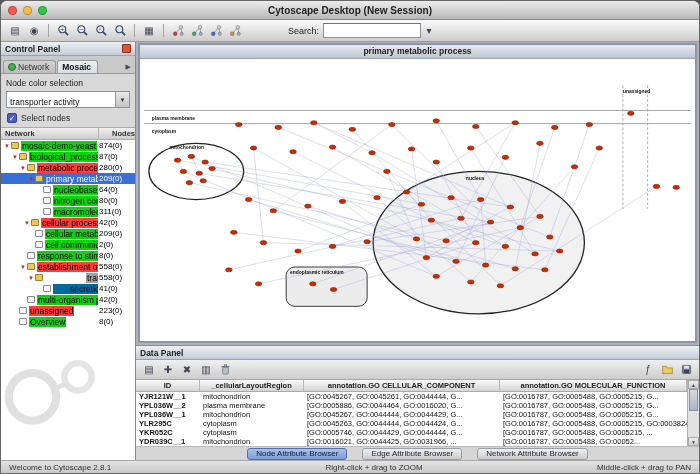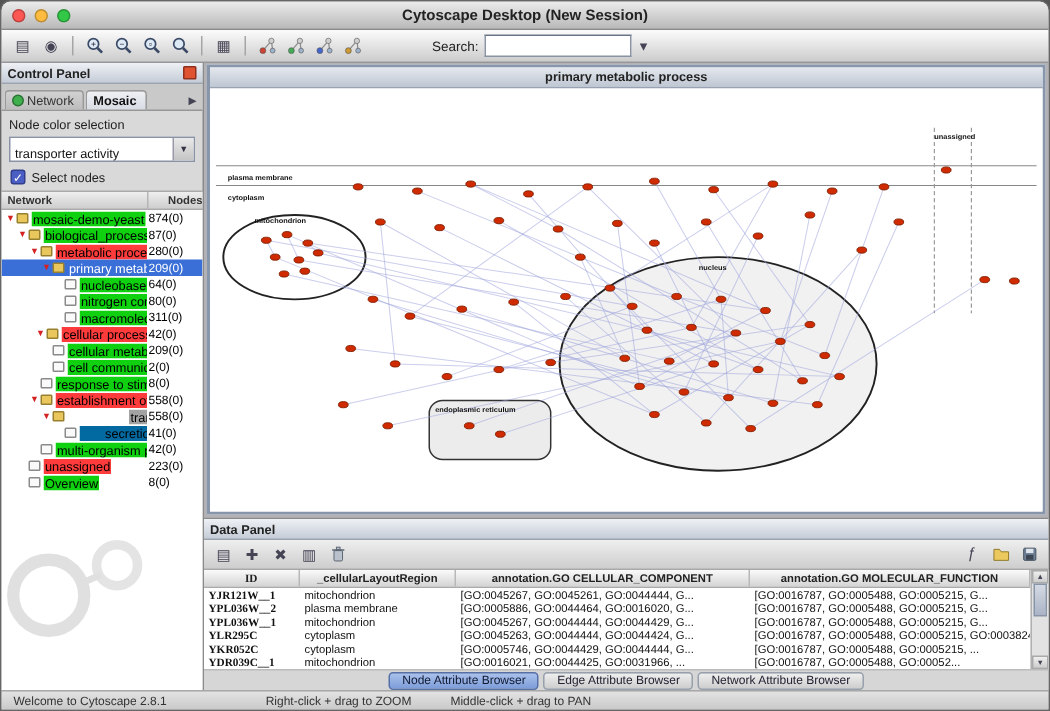--- a/index.html
+++ b/index.html
@@ -65,34 +65,34 @@
   
   .datapanel{flex:none;display:flex;flex-direction:column;background:#d6d6d6;border-top:1px solid #8a8a8a;}
   .dp-toolbar{height:19px;flex:none;background:linear-gradient(#efefef,#cdcdcd);border-bottom:1px solid #a8a8a8;display:flex;align-items:center;padding:0 5px;}
   .spacer{flex:1;}
   .dp-table{height:66px;flex:none;display:flex;background:#fff;overflow:hidden;}
   .dtable{flex:1;display:flex;flex-direction:column;min-width:0;overflow:hidden;}
   .dthead{height:11px;flex:none;display:flex;background:linear-gradient(#fafafa,#d4d4d4);border-bottom:1px solid #aaa;}
   .dth{font-size:7.5px;font-weight:bold;color:#222;text-align:center;line-height:11px;border-right:1px solid #b8b8b8;overflow:hidden;white-space:nowrap;box-sizing:border-box;}
   .drow{height:9px;display:flex;align-items:center;}
   .dtd{font-size:7.5px;color:#111;line-height:9px;padding-left:3px;overflow:hidden;white-space:nowrap;box-sizing:border-box;}
-  .c0{width:64px;flex:none;font-family:Liberation Serif, serif;}
+  .c0{width:64px;flex:none;}
   .c1{width:104px;flex:none;}
   .c2{width:196px;flex:none;}
   .c3{flex:1;min-width:0;}
   .drow .c0{font-weight:bold;}
   .vscroll{width:11px;flex:none;background:#e2e2e2;border-left:1px solid #b0b0b0;display:flex;flex-direction:column;align-items:stretch;}
   .varr{height:9px;font-size:5px;text-align:center;line-height:9px;color:#445;background:linear-gradient(#efefef,#cdcdcd);border:1px solid #aaa;box-sizing:border-box;}
   .varr.bottom{margin-top:auto;}
   .vthumb{height:22px;background:linear-gradient(#d4dae4,#aab4c6);border:1px solid #8895a8;box-sizing:border-box;margin:0 1px;}
-  .dp-tabs{height:13px;flex:none;display:flex;align-items:center;justify-content:center;gap:3px;background:#d6d6d6;border-top:1px solid #bbb;}
+  .dp-tabs{height:13px;flex:none;display:flex;align-items:center;justify-content:center;gap:15px;background:#d6d6d6;border-top:1px solid #bbb;}
   .dp-tab{font-size:8px;height:10px;line-height:10px;padding:0 8px;border:1px solid #98a0ac;border-radius:3px;background:linear-gradient(#efefef,#cdcdcd);color:#223;}
   .dp-tab.active{background:linear-gradient(#a9c1ec,#7d9cd8);border-color:#5570a8;color:#101830;}
   
-  .statusbar{height:12px;flex:none;background:linear-gradient(#e3e3e3,#c9c9c9);border-top:1px solid #a8a8a8;display:flex;align-items:center;font-size:8px;color:#333;padding:0 8px;}
+  .statusbar{height:12px;flex:none;background:linear-gradient(#e3e3e3,#c9c9c9);border-top:1px solid #a8a8a8;display:flex;align-items:center;font-size:8px;color:#333;padding:0 8px;justify-content:space-between;}
   .hint1{margin-left:66px;}
   .hint2{margin-left:26px;}
 </style>
 </head>
 <body>
 
 <div class="window">
 
   <div class="titlebar">
     <span class="light red"></span>

